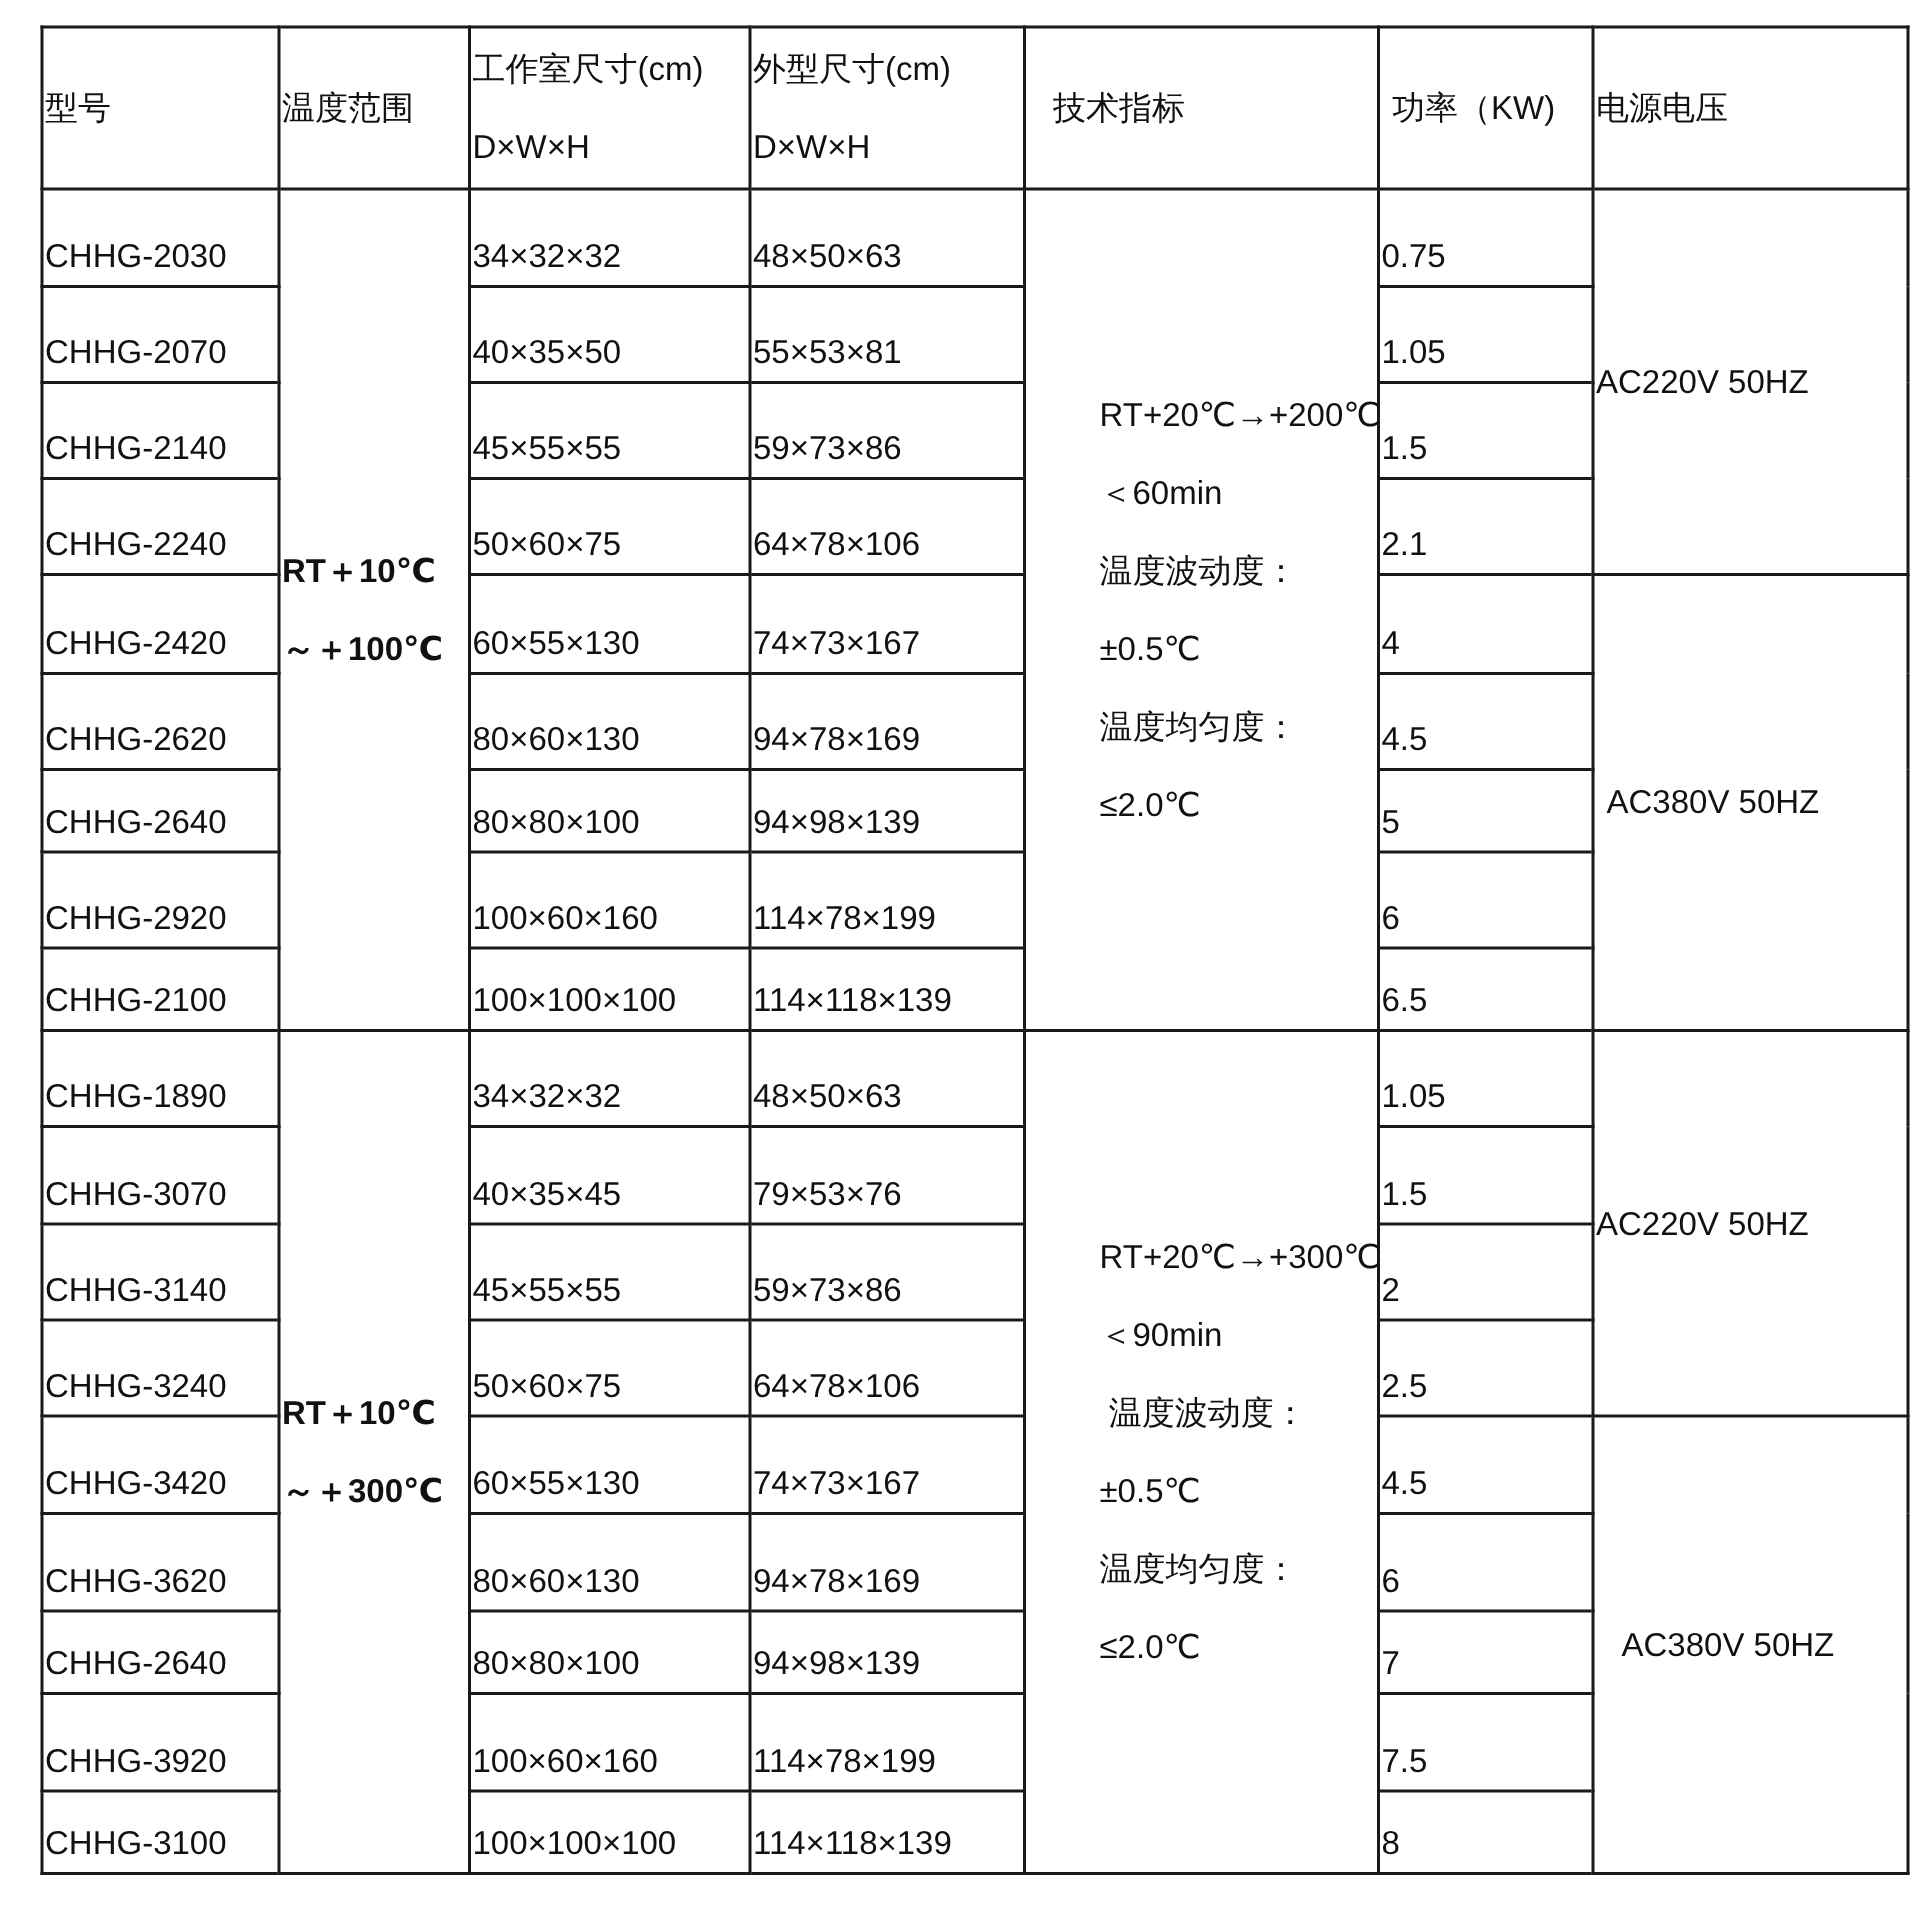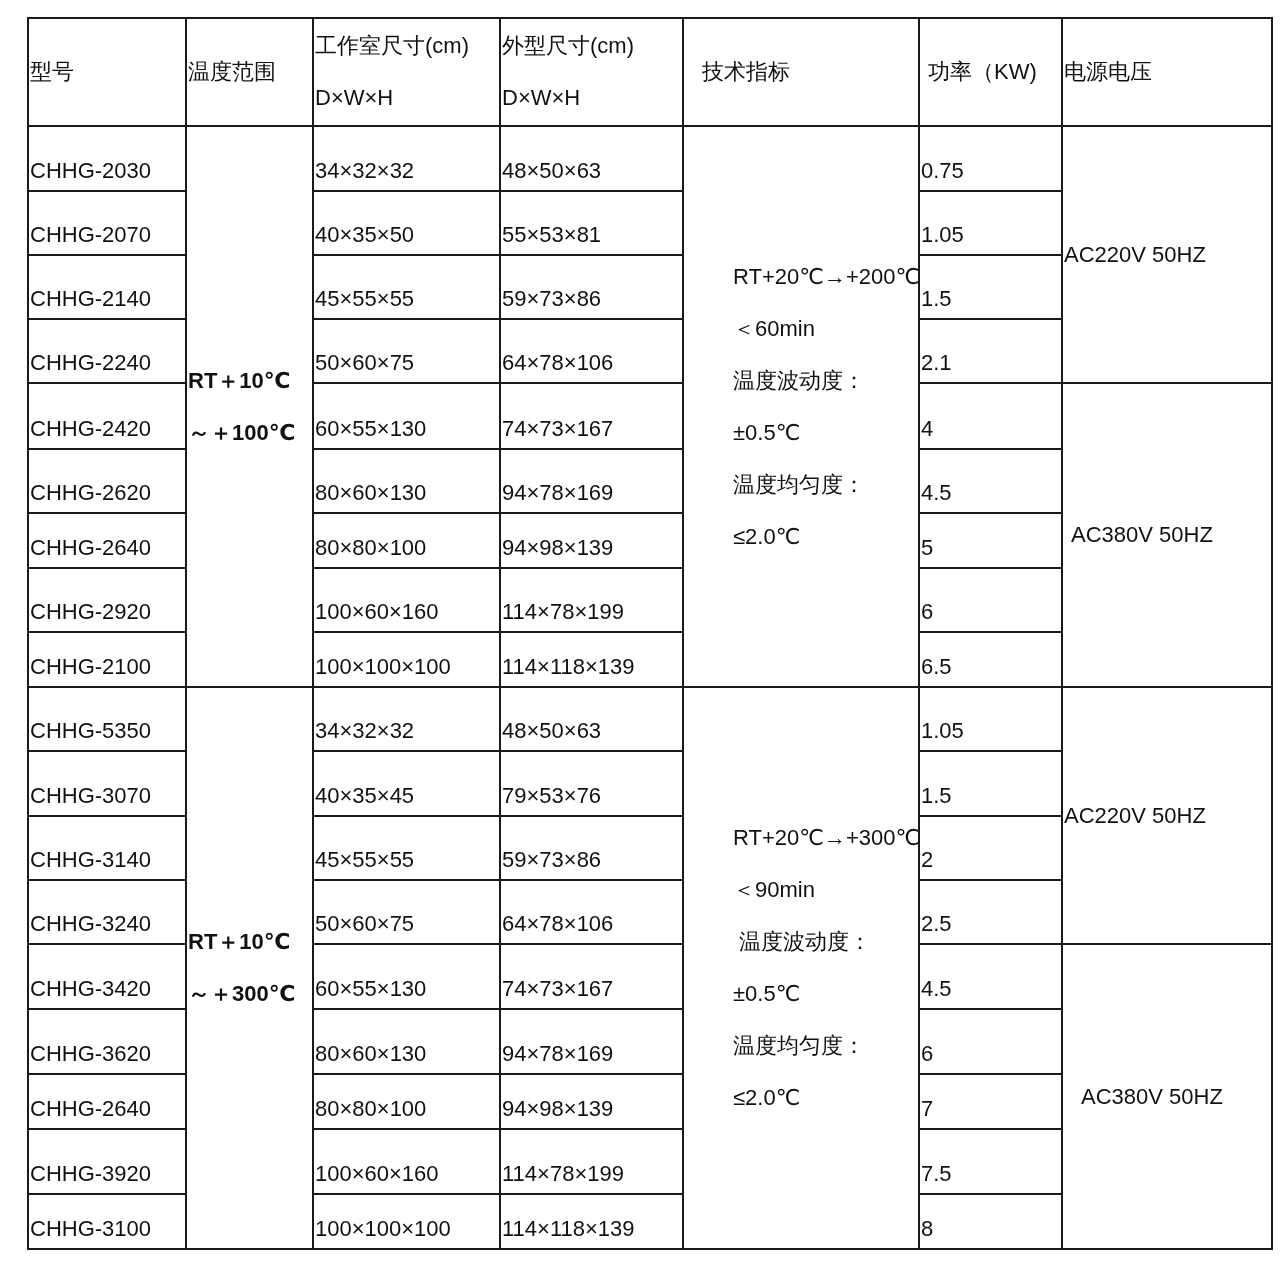--- a/index.html
+++ b/index.html
@@ -128,21 +128,21 @@
       <td class="center">6</td>
     </tr>
     <tr style="height:55px">
       <td>CHHG-2100</td>
       <td>100×100×100</td>
       <td>114×118×139</td>
       <td class="center">6.5</td>
     </tr>
 
     <tr style="height:64px">
-      <td>CHHG-5350</td>
+      <td>CHHG-1890</td>
       <td rowspan="9" class="range-cell">
         <span>RT＋10℃</span>
         <span>～＋300℃</span>
       </td>
       <td>34×32×32</td>
       <td>48×50×63</td>
       <td rowspan="9" class="tech-cell">
         <span>RT+20℃→+300℃</span>
         <span>＜90min</span>
         <span style="white-space:pre"> 温度波动度：</span>

